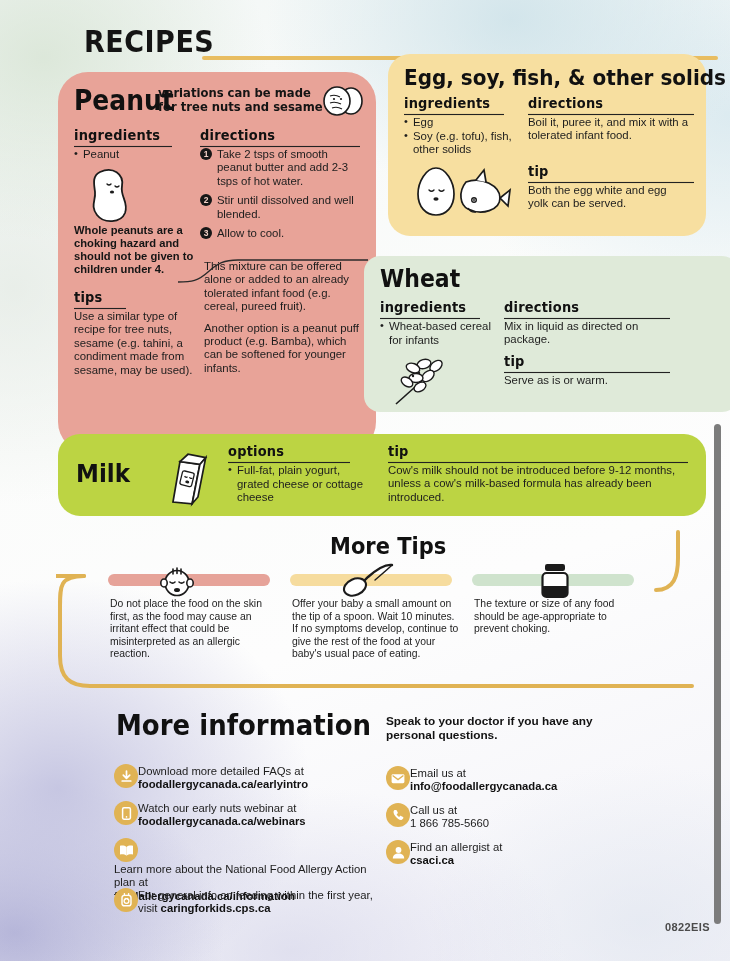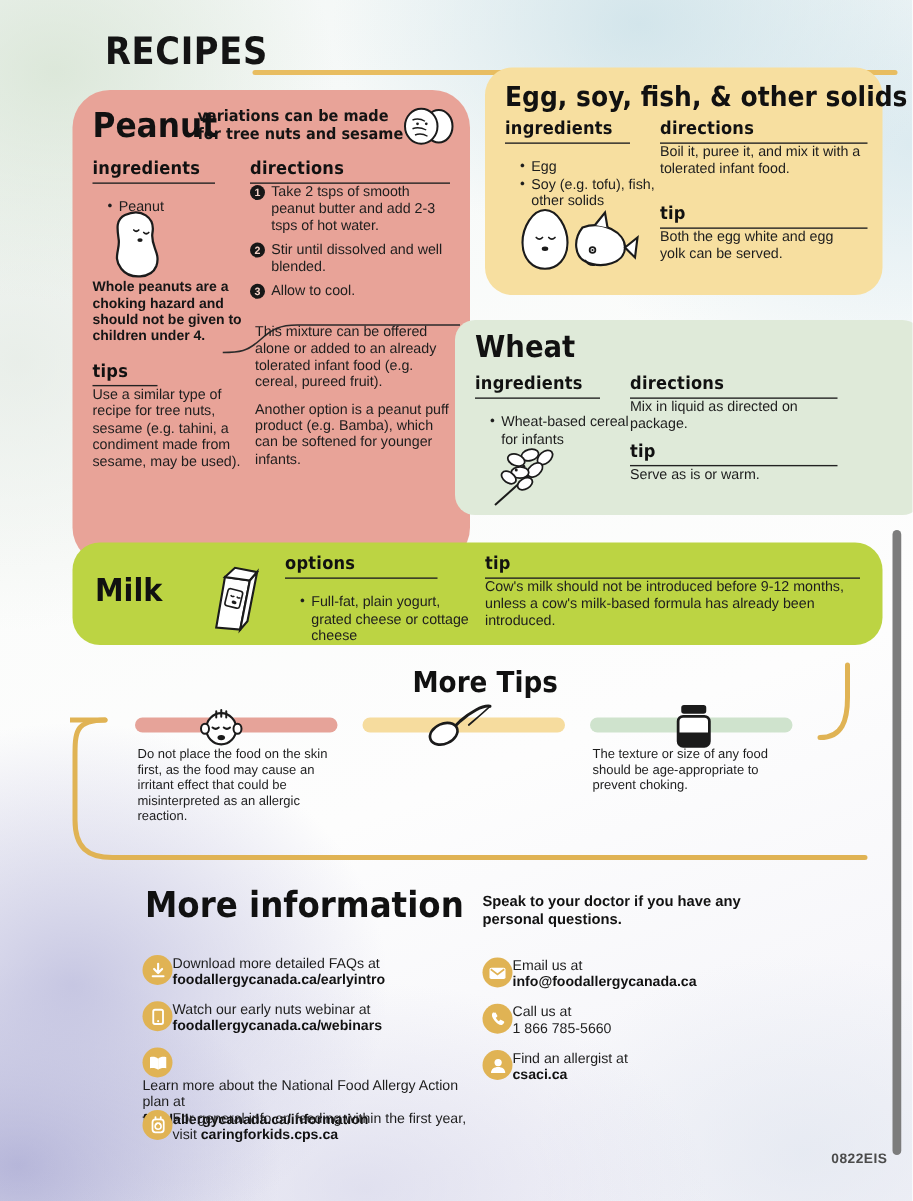--- a/index.html
+++ b/index.html
@@ -40,21 +40,21 @@
   .sec-head{
     font-family:"DejaVu Sans",sans-serif;font-weight:bold;
     font-size:13px;color:#161616;letter-spacing:.2px;
     position:relative;display:block;margin-bottom:3px;
   }
   .sec-head::after{
     content:"";position:absolute;left:0;bottom:-3px;height:1.4px;
     background:#222;width:100%;
   }
   .body-t{font-size:11.4px;line-height:13.4px;color:#1d1d1d;}
-  .bullets{margin:12px;padding:0;list-style:none;}
+  .bullets{margin:0;padding:0;list-style:none;}
   .bullets li{font-size:11.4px;line-height:13.6px;color:#1d1d1d;padding-left:9px;position:relative;}
   .bullets li::before{content:"•";position:absolute;left:0;top:-1px;font-size:11px;}
   .bignum{
     display:inline-block;width:12px;height:12px;border-radius:50%;
     background:#171717;color:#f2d0c6;font-size:8.5px;line-height:12px;
     text-align:center;font-weight:bold;vertical-align:top;margin-right:4px;
   }
   .step{display:flex;gap:1px;margin-bottom:6px;}
   .step .txt{font-size:11.4px;line-height:13.4px;color:#1d1d1d;flex:1;}
   .hand{
@@ -364,20 +364,21 @@
 
   <div class="tipicon" style="left:538px;top:562px;">
     <svg width="34" height="38" viewBox="0 0 34 38">
       <rect x="7" y="2" width="20" height="7" rx="2.2" fill="#1b1b1b"></rect>
       <rect x="4.5" y="11" width="25" height="24" rx="4" fill="#fff" stroke="#1b1b1b" stroke-width="2.2"></rect>
       <path d="M5 24 L29 24 L29 31 a4 4 0 0 1 -4 4 L9 35 a4 4 0 0 1 -4 -4 Z" fill="#1b1b1b"></path>
     </svg>
   </div>
 
   <div class="tiptext" id="tiptext-1">Do not place the food on the skin first, as the food may cause an irritant effect that could be misinterpreted as an allergic reaction.</div>
+  <div class="tiptext" id="tiptext-2">Offer your baby a small amount on the tip of a spoon. Wait 10 minutes. If no symptoms develop, continue to give the rest of the food at your baby's usual pace of eating.</div>
   <div class="tiptext" id="tiptext-3">The texture or size of any food should be age-appropriate to prevent choking.</div>
 
   <div id="moreinfo-title" class="hand">More information</div>
   <div id="doctor-note">Speak to your doctor if you have any personal questions.</div>
 
   <div class="inforow" id="info-1">
     <span class="circ">
       <svg width="15" height="15" viewBox="0 0 15 15">
           <path d="M7.5 2 L7.5 9 M4.3 6.2 L7.5 9.4 L10.7 6.2" stroke="#fff" stroke-width="1.7" fill="none" stroke-linecap="round" stroke-linejoin="round"></path>
           <path d="M3.2 12 L11.8 12" stroke="#fff" stroke-width="1.7" stroke-linecap="round"></path>

